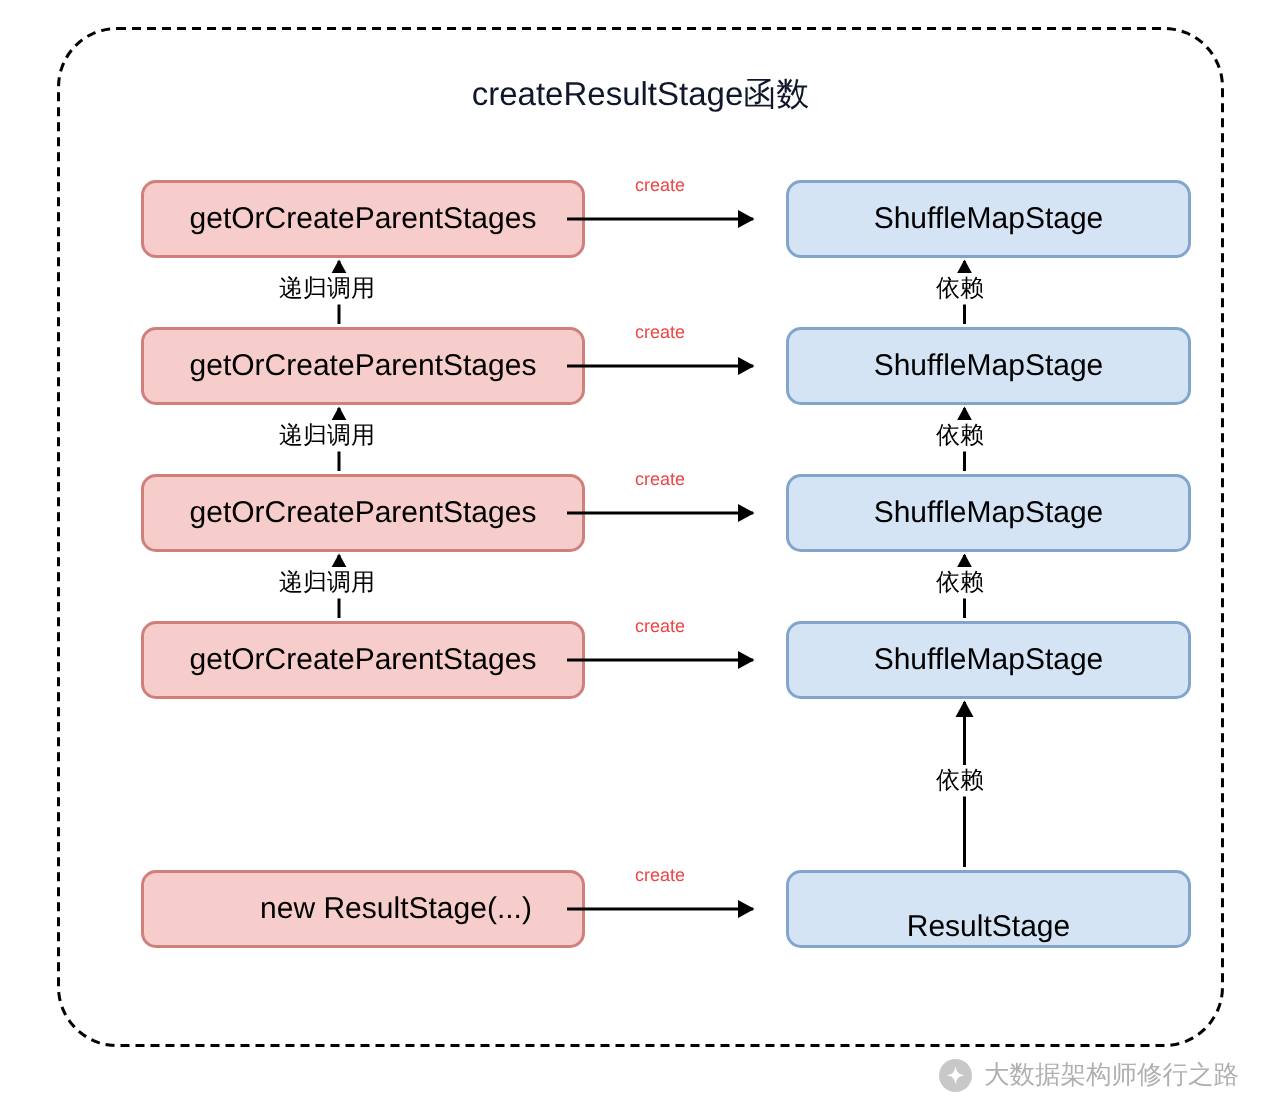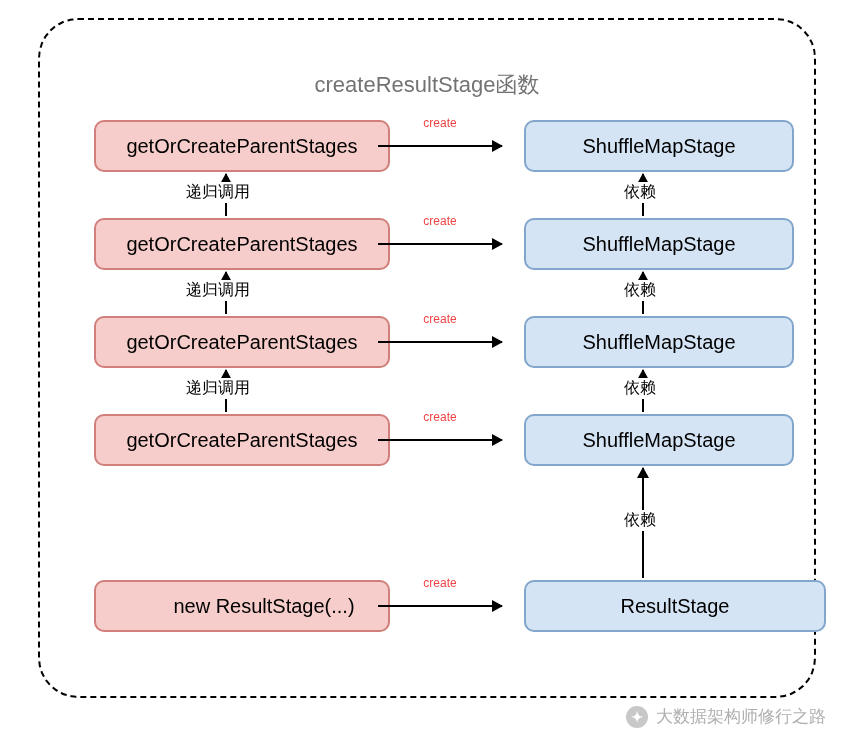--- a/index.html
+++ b/index.html
@@ -19,22 +19,21 @@
     border: 2.5px dashed #000;
     border-radius: 40px;
   }
   .title {
     position: absolute;
     top: 28px;
     left: 0;
     right: 0;
     text-align: center;
     font-size: 22px;
-    color: #737373;
-    margin-top: 22px;
+    color: #0f172a;
   }
   .node {
     position: absolute;
     border: 2px solid;
     border-radius: 10px;
     display: flex;
     align-items: center;
     justify-content: center;
     font-size: 20px;
     height: 52px;
@@ -143,21 +142,21 @@
     </div>
   <div class="node blue" style="left:468px; top:198px; width:270px;">
       <span>ShuffleMapStage</span>
     </div>
   <div class="node blue" style="left:468px; top:296px; width:270px;">
       <span>ShuffleMapStage</span>
     </div>
   <div class="node blue" style="left:468px; top:394px; width:270px;">
       <span>ShuffleMapStage</span>
     </div>
-  <div class="node blue" style="left:468px; top:560px; width:302px;">
+  <div class="node blue" style="left:468px; top:560px; width:270px;align-items:flex-end;">
       <span>ResultStage</span>
     </div>
 
   <div class="arrow-h" style="left:338px; top:125px; width:124px;"></div>
   <div class="hlabel" style="left:360px; top:96px; width:80px;">create</div>
 
   <div class="arrow-h" style="left:338px; top:223px; width:124px;"></div>
   <div class="hlabel" style="left:360px; top:194px; width:80px;">create</div>
 
   <div class="arrow-h" style="left:338px; top:321px; width:124px;"></div>

